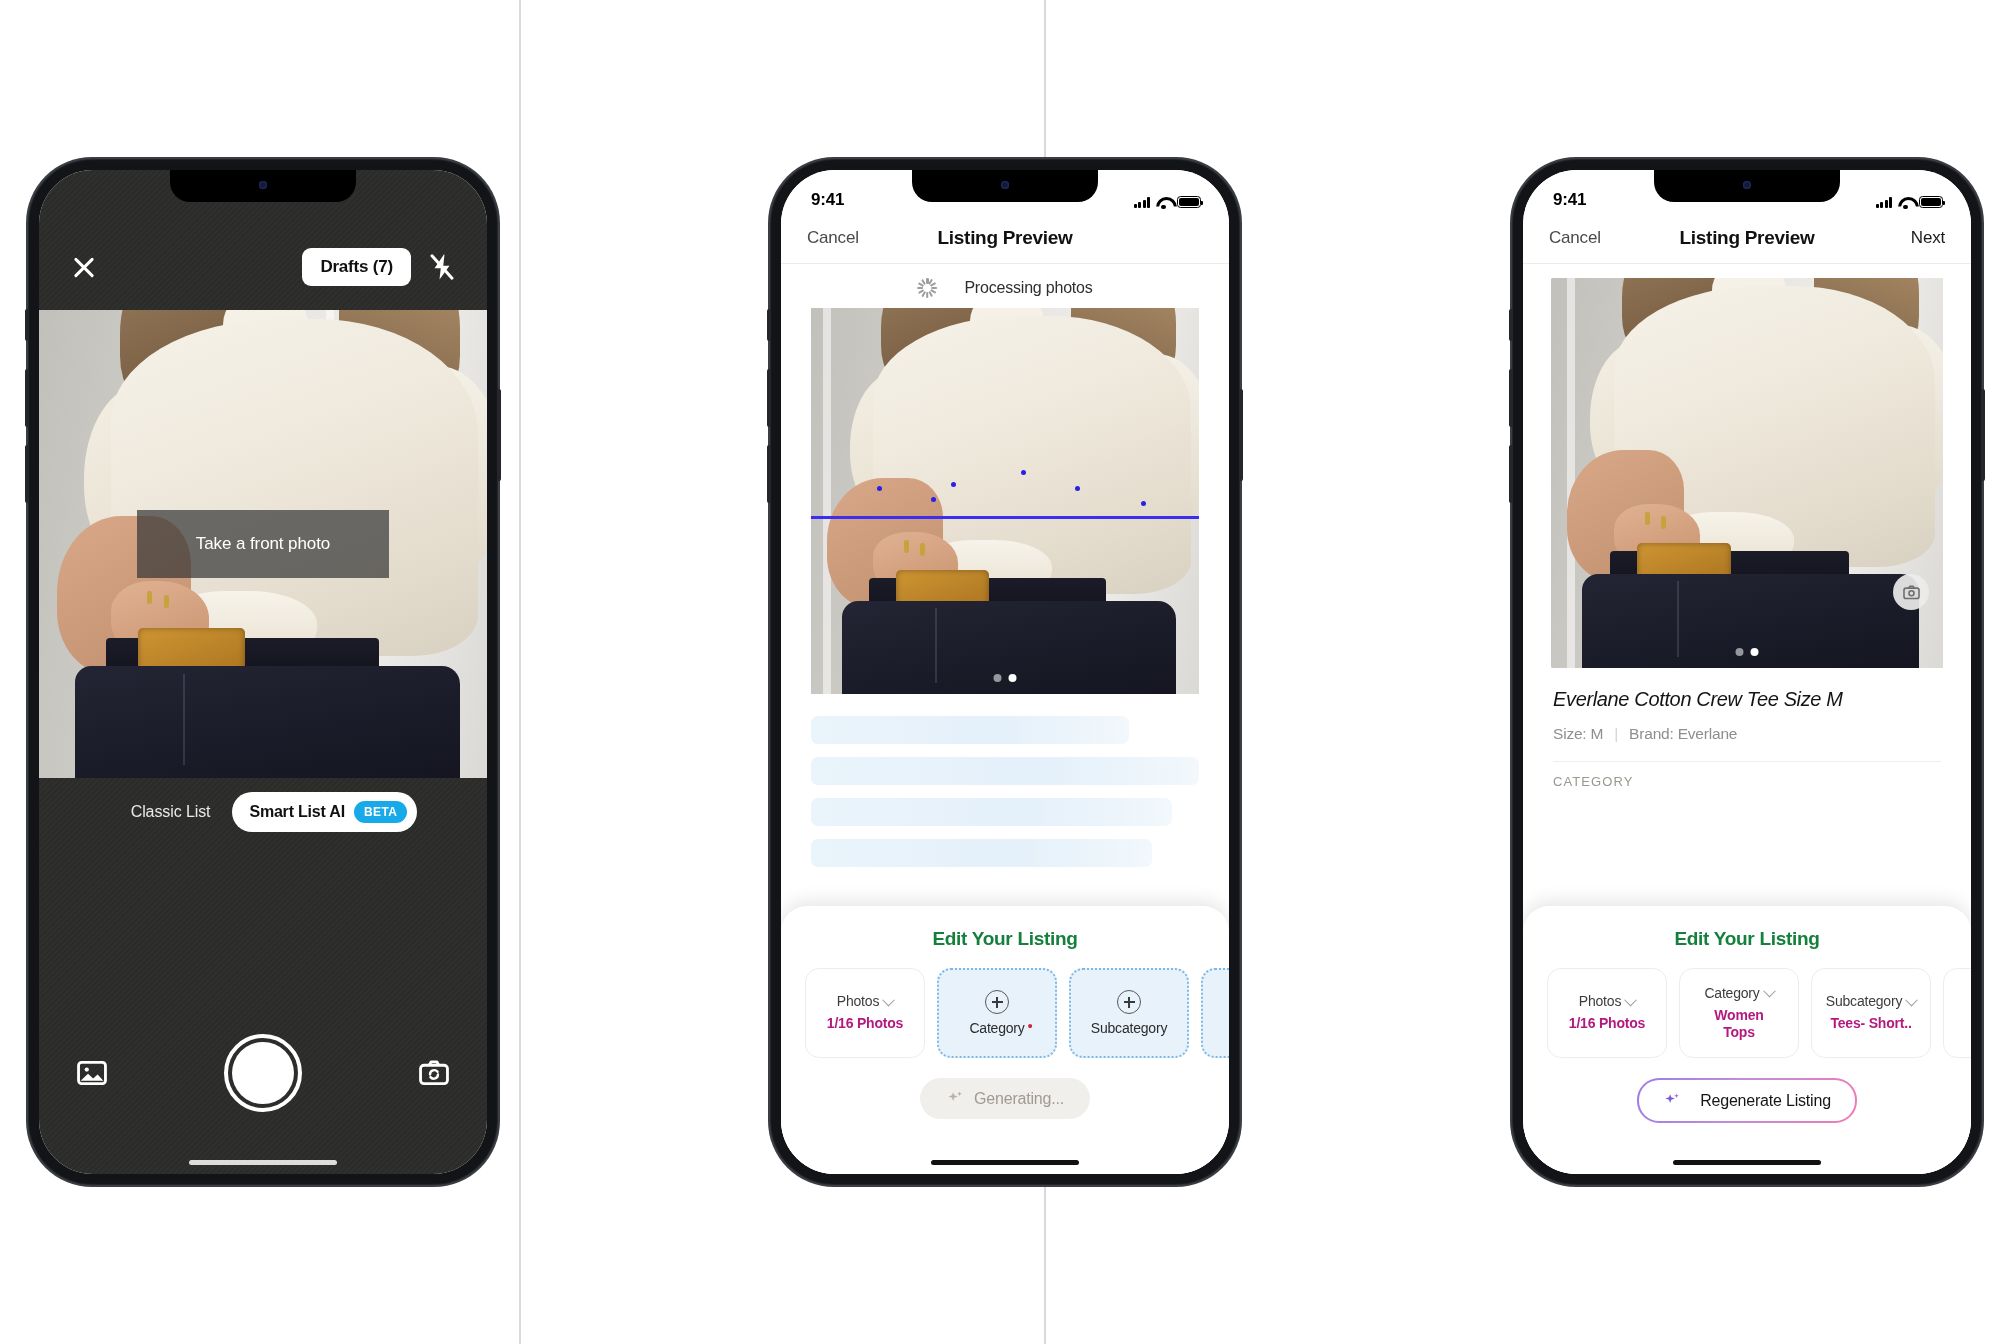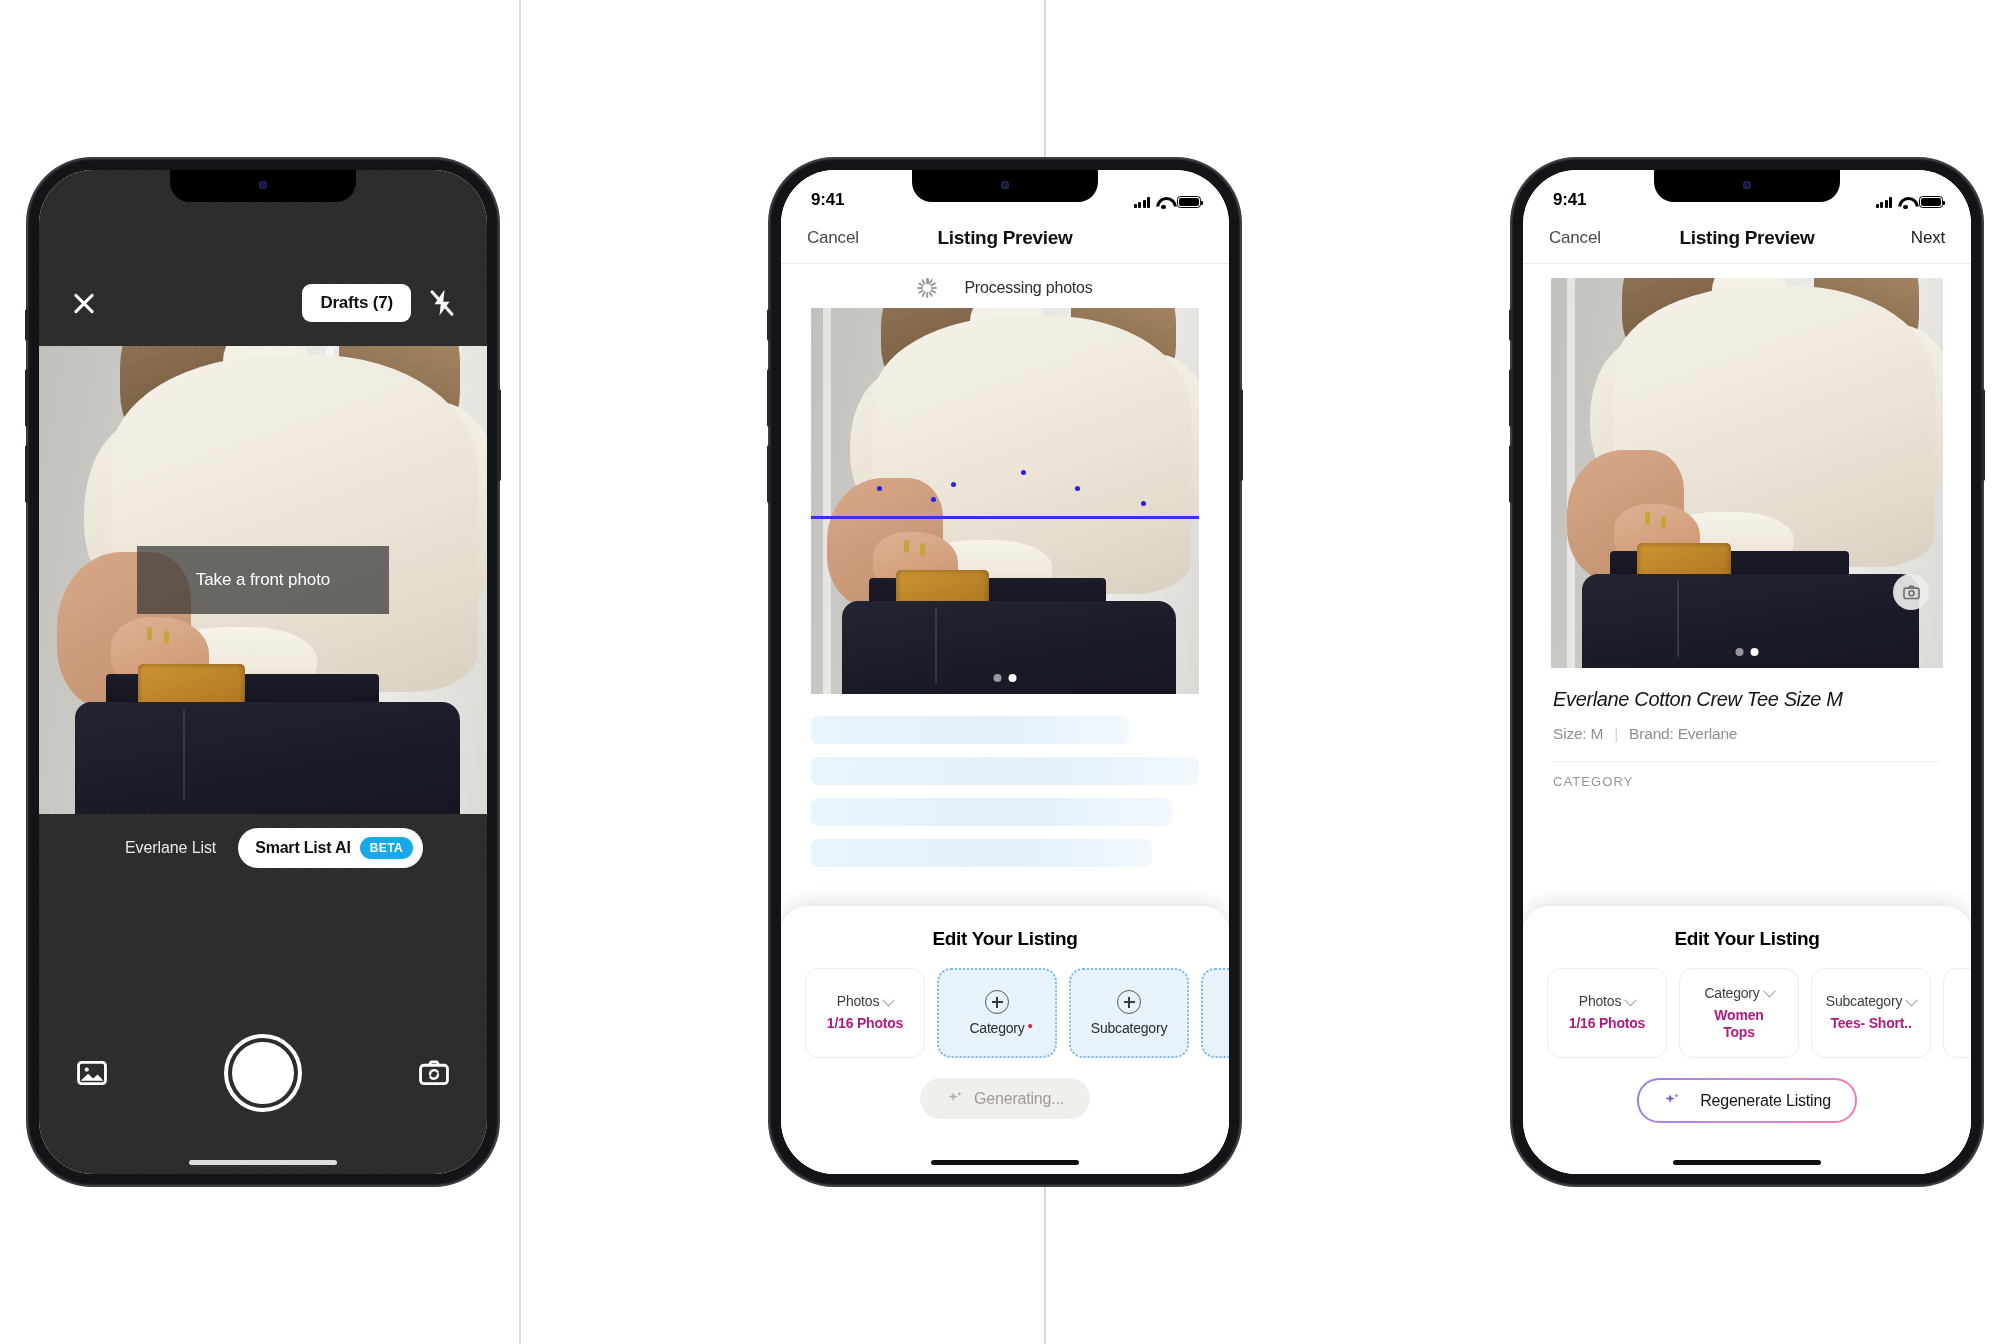--- a/index.html
+++ b/index.html
@@ -162,21 +162,20 @@
     position: relative;
     height: 100%;
     display: flex;
     flex-direction: column;
   }
   .cam-top {
     position: relative;
     height: 140px;
     flex: 0 0 auto;
     z-index: 20;
-    margin-top: 36px;
   }
   .cam-toprow {
     position: absolute;
     left: 0; right: 0; top: 78px;
     display: flex;
     align-items: center;
     justify-content: space-between;
     padding: 0 30px;
   }
   .close-x {
@@ -608,21 +607,21 @@
     border-radius: 26px 26px 0 0;
     box-shadow: 0 -5px 18px rgba(0,0,0,.10);
     padding: 22px 0 30px;
     z-index: 25;
     height: 268px;
   }
   .sheet-title {
     text-align: center;
     font-size: 19px;
     font-weight: bold;
-    color: #000000;
+    color: #15803d;
     letter-spacing: -0.3px;
     margin-bottom: 18px;
   }
   .chips {
     display: flex;
     gap: 12px;
     padding: 0 24px;
     overflow: hidden;
   }
   .chip {
@@ -766,21 +765,21 @@
             <div class="ring" style="left:28%; top:61%"></div>
             <div class="belt"></div>
             <div class="buckle"></div>
             <div class="jeans"></div>
           </div>
           <div class="prompt-overlay">Take a front photo</div>
         </div>
 
         <div class="cam-bottom">
           <div class="mode-row">
-            <div class="mode-classic">Everlane List</div>
+            <div class="mode-classic">Classic List</div>
             <div class="mode-smart">
               <span class="lbl">Smart List AI</span>
               <span class="beta-badge">BETA</span>
             </div>
           </div>
 
           <div class="shutter-row">
             <div class="gallery-icon">
               <svg viewBox="0 0 24 24" fill="none">
                 <rect x="2.5" y="4.5" width="19" height="15" rx="2.2" stroke="#fff" stroke-width="2"></rect>

